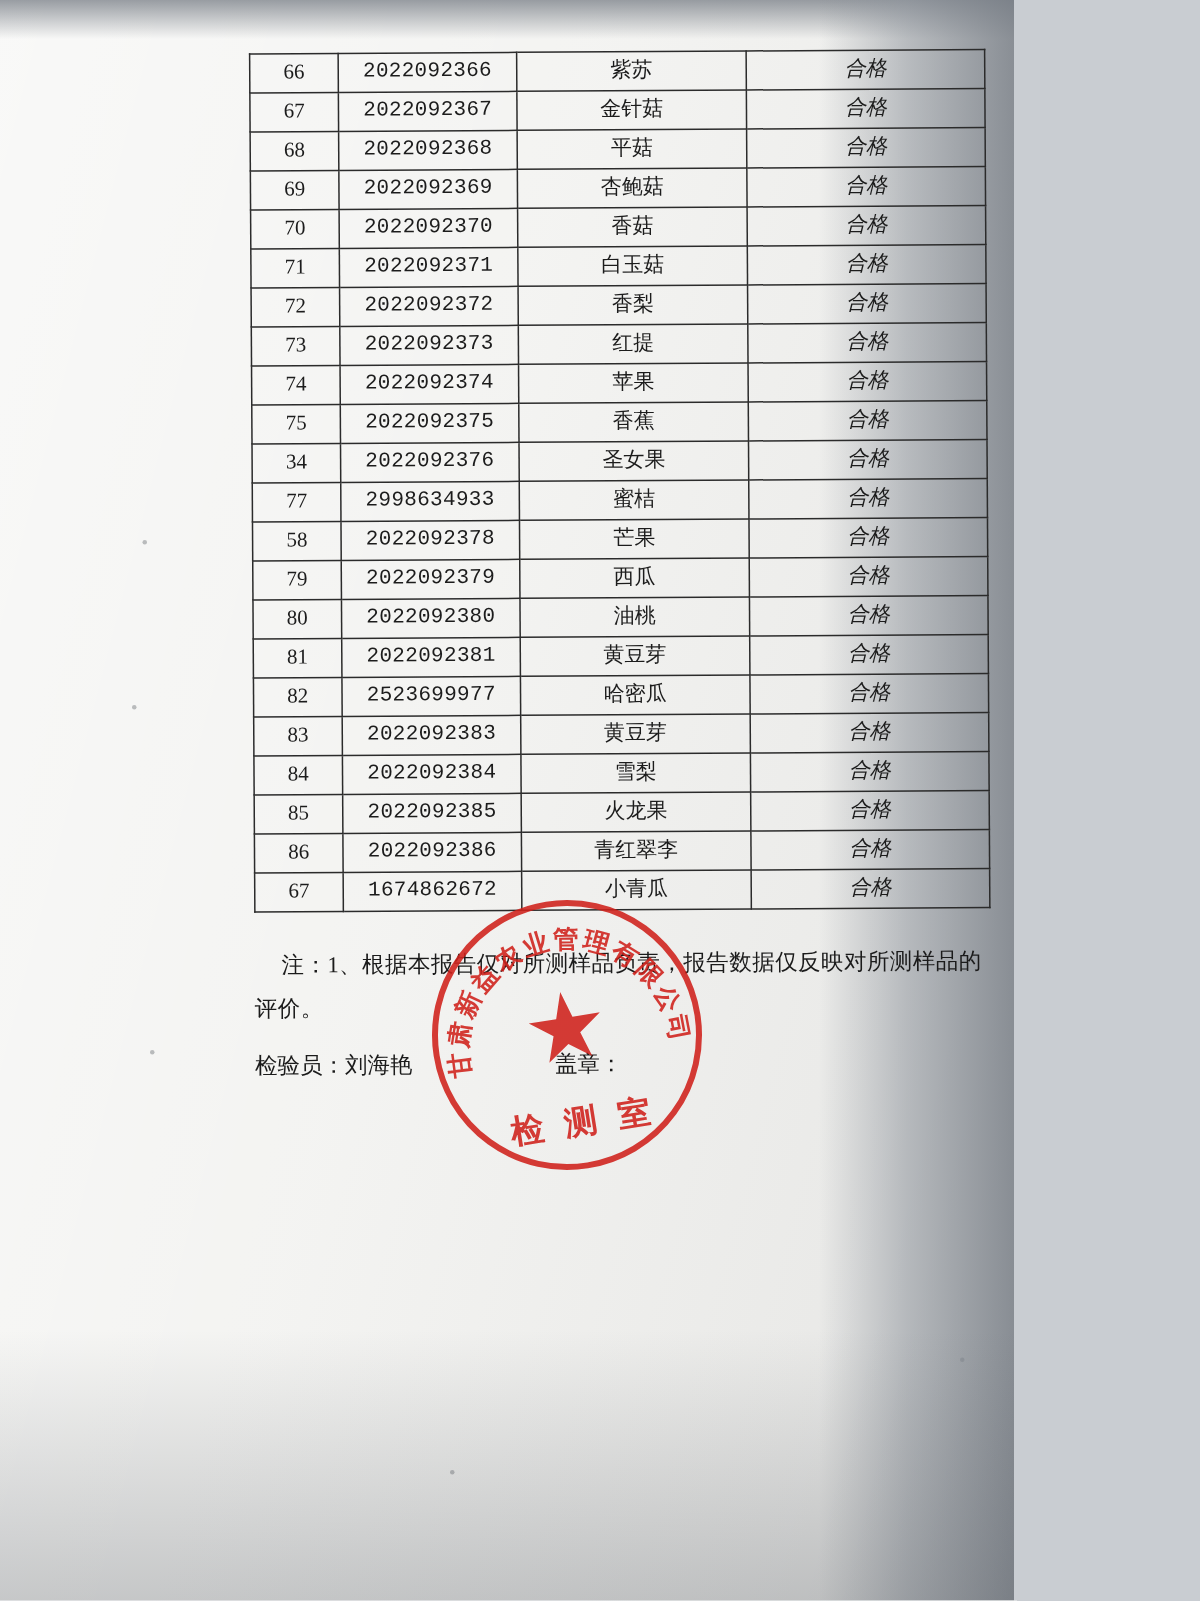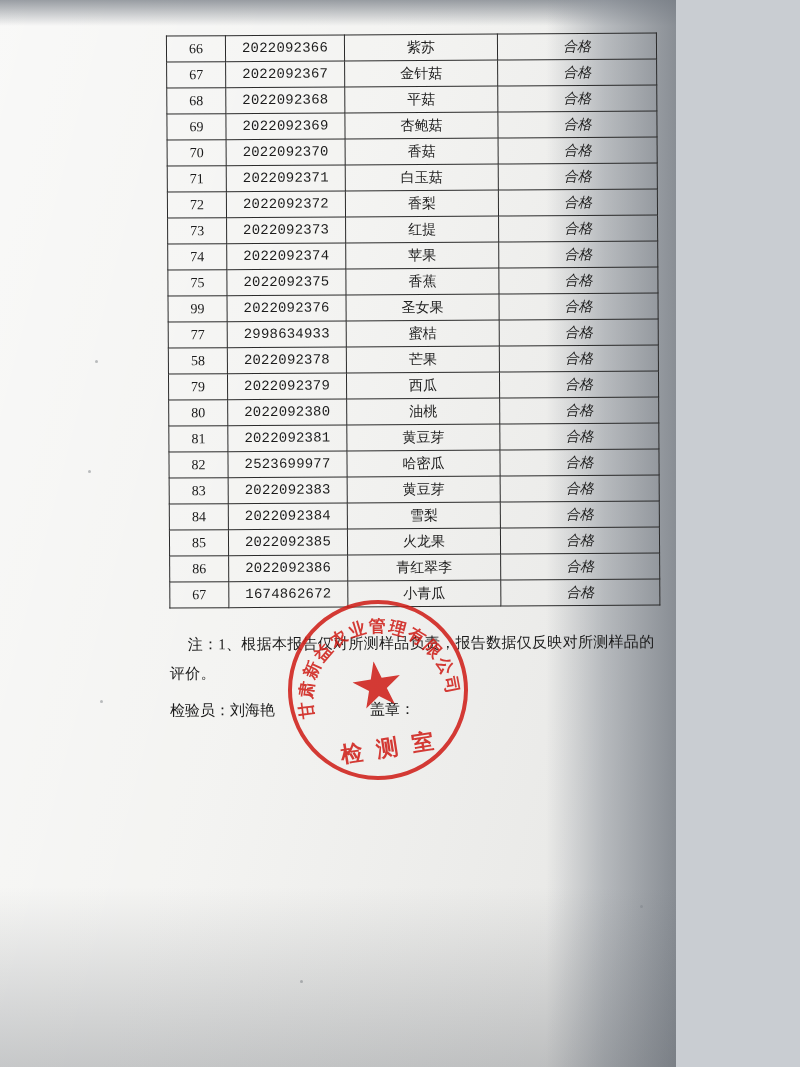--- a/index.html
+++ b/index.html
@@ -255,21 +255,21 @@
             <td class="col-name">苹果</td>
             <td class="col-result">合格</td>
           </tr>
           <tr>
             <td class="col-no">75</td>
             <td class="col-code">2022092375</td>
             <td class="col-name">香蕉</td>
             <td class="col-result">合格</td>
           </tr>
           <tr>
-            <td class="col-no">99</td>
+            <td class="col-no">34</td>
             <td class="col-code">2022092376</td>
             <td class="col-name">圣女果</td>
             <td class="col-result">合格</td>
           </tr>
           <tr>
             <td class="col-no">77</td>
             <td class="col-code">2998634933</td>
             <td class="col-name">蜜桔</td>
             <td class="col-result">合格</td>
           </tr>

